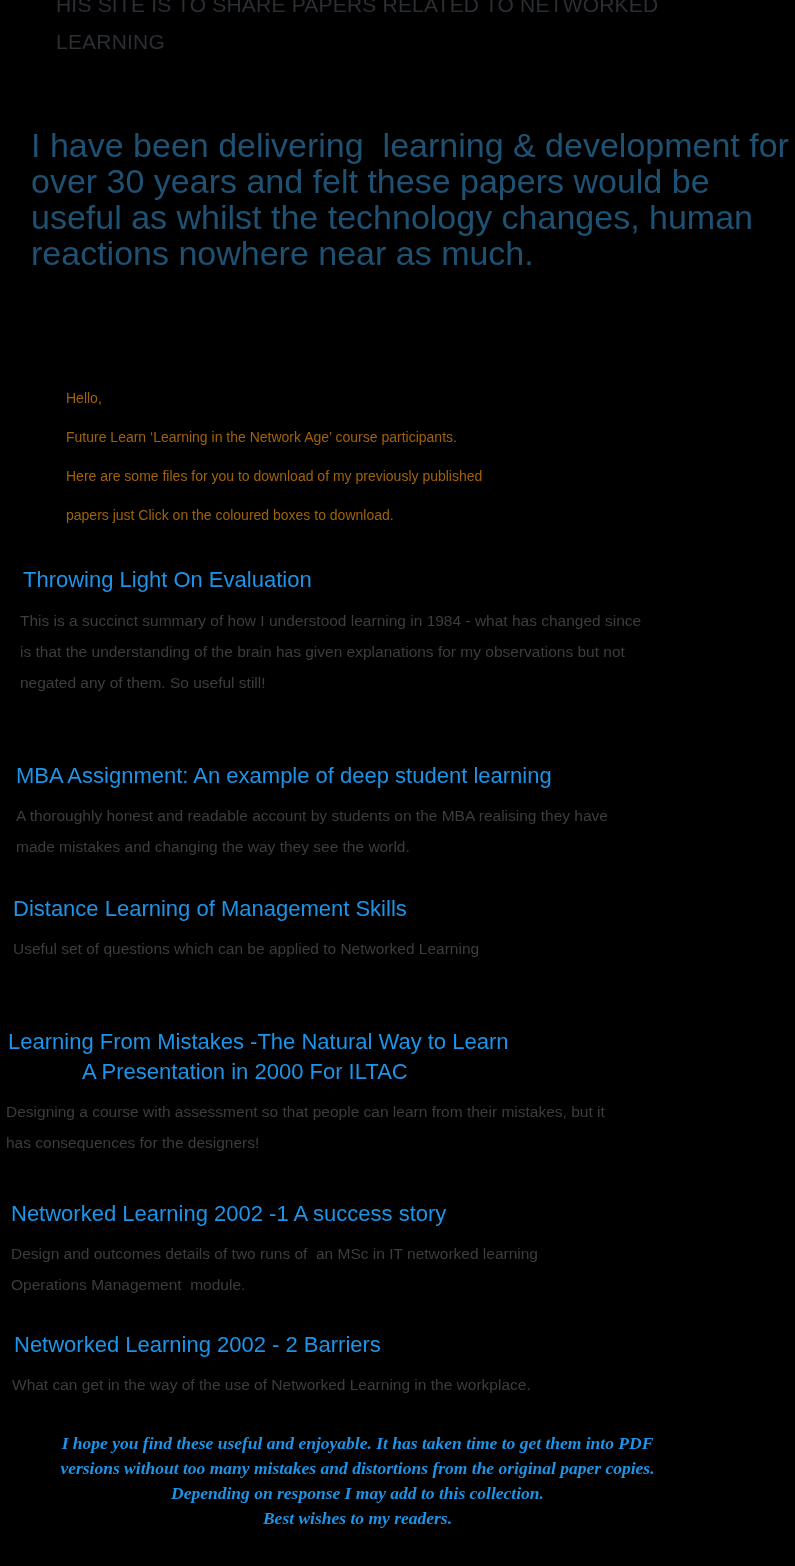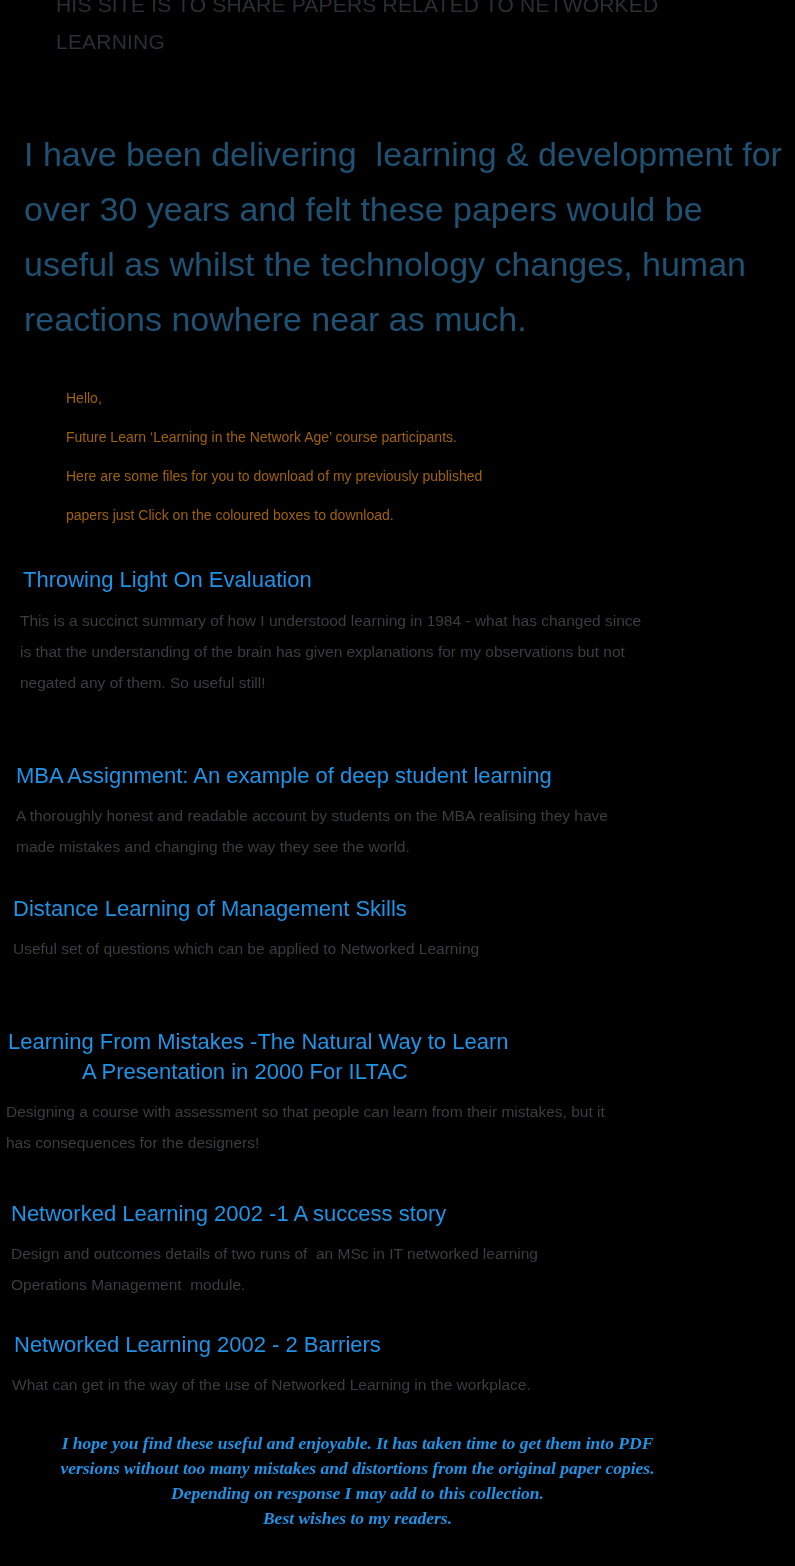--- a/index.html
+++ b/index.html
@@ -32,26 +32,26 @@
     color: #2b2e33;
     font-size: 21px;
     line-height: 37px;
     letter-spacing: 0.2px;
     white-space: pre-wrap;
   }
 
   
   .intro-heading {
     position: absolute;
-    left: 24px;
+    left: 31px;
     top: 104px;
     width: 760px;
     color: #1f5173;
     font-size: 34px;
-    line-height: 55px;
+    line-height: 36px;
     font-weight: 400;
     white-space: pre-wrap;
   }
 
   
   .greeting {
     position: absolute;
     left: 26px;
     top: 379px;
     width: 768px;

